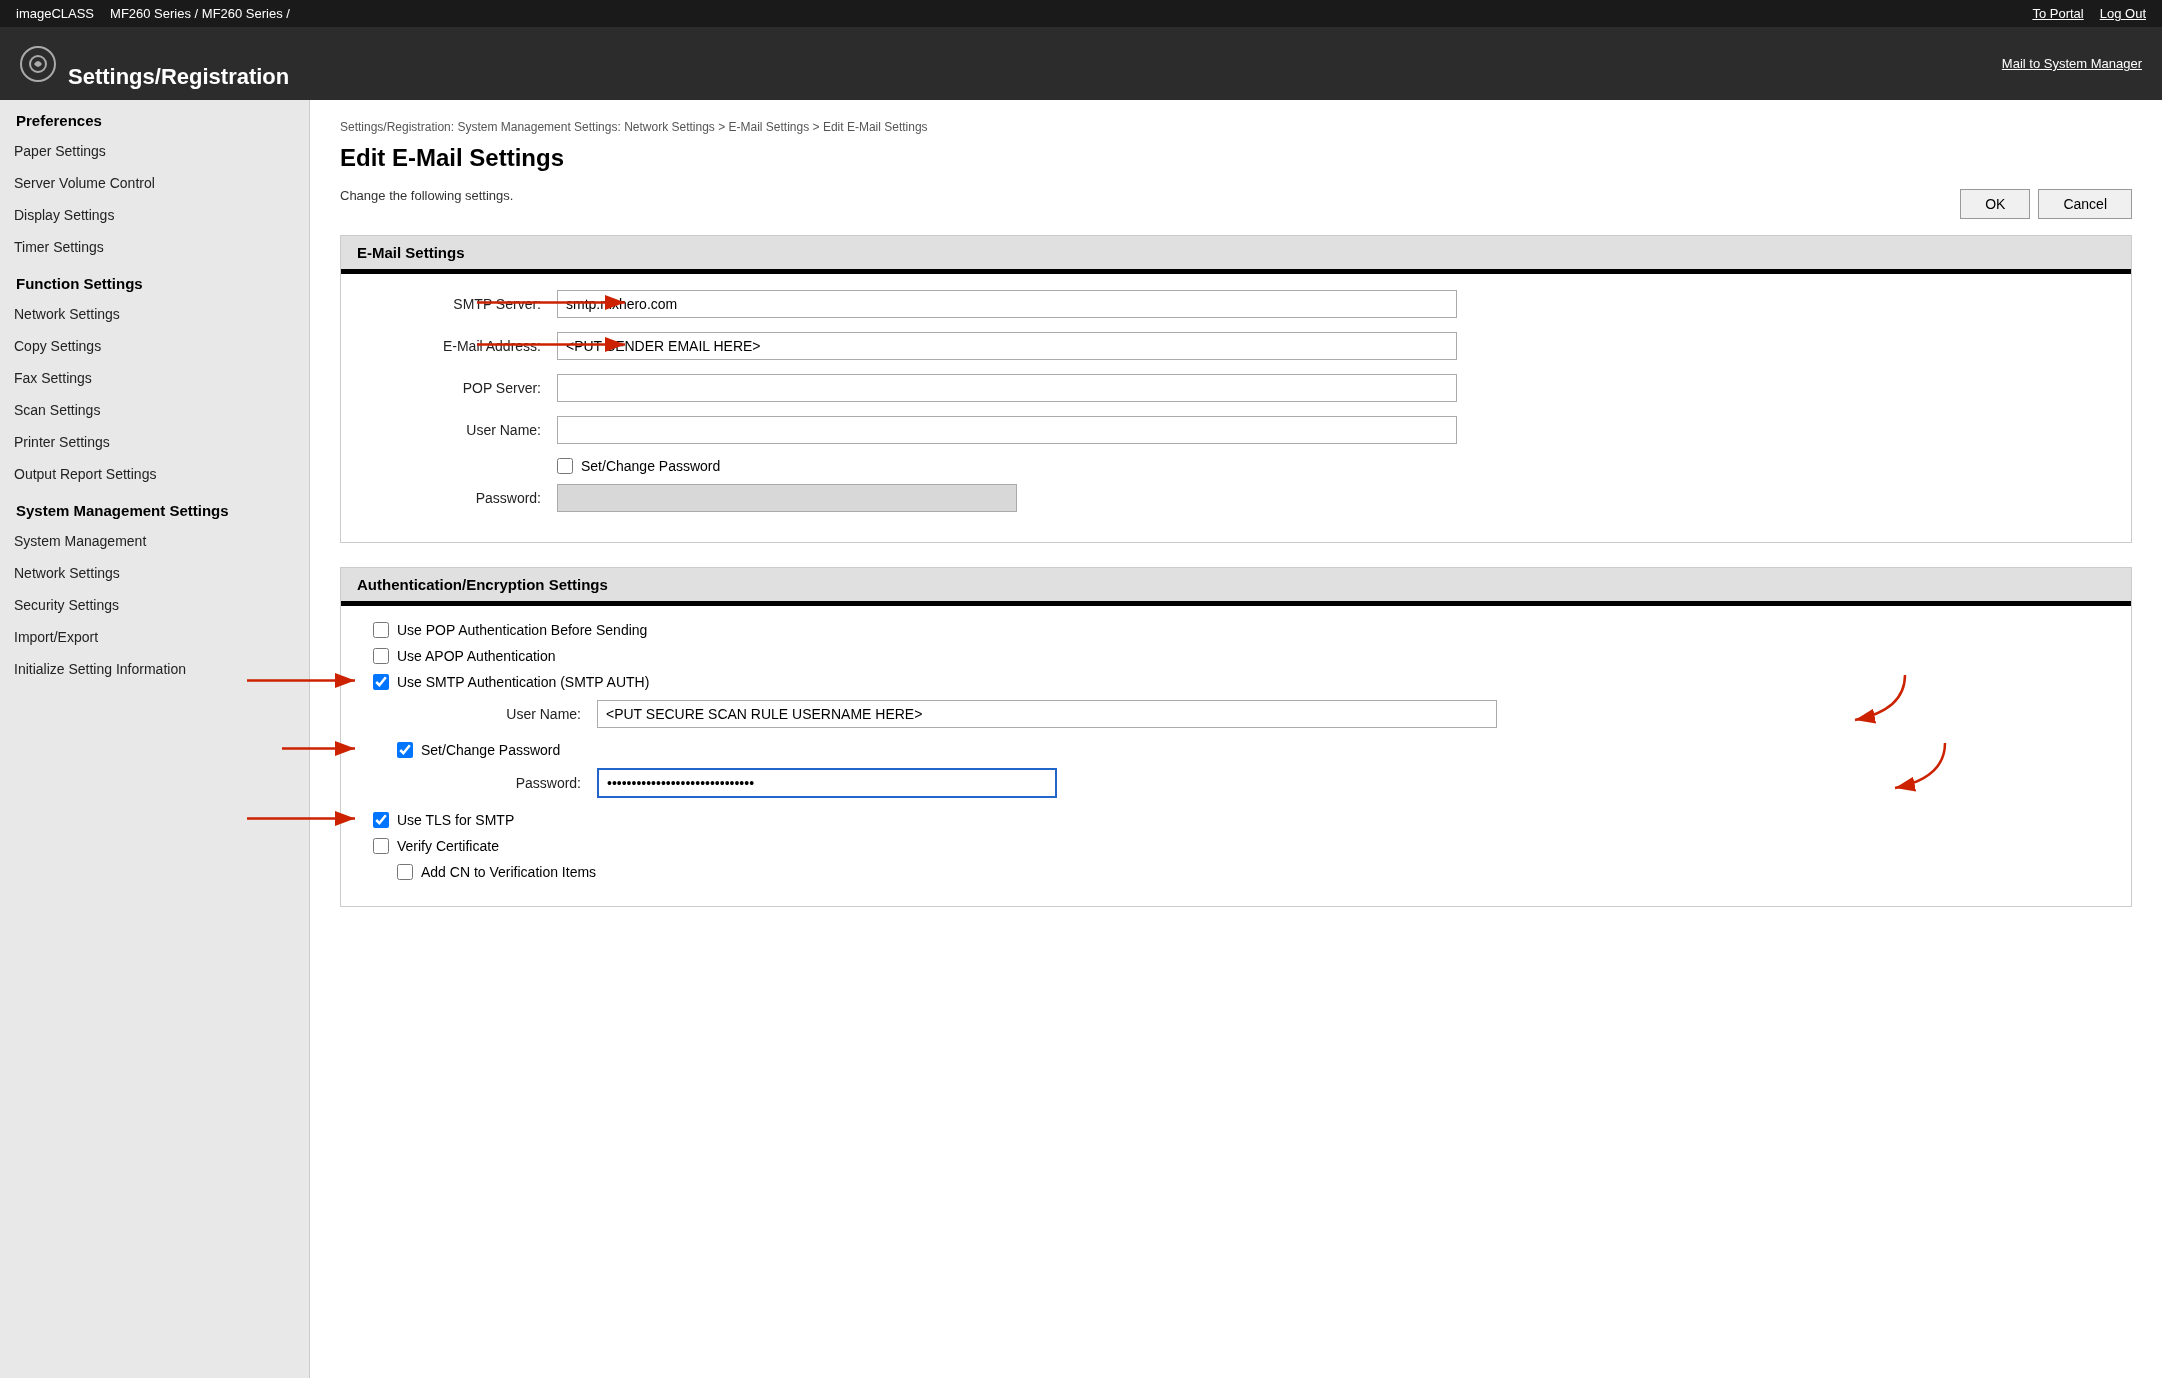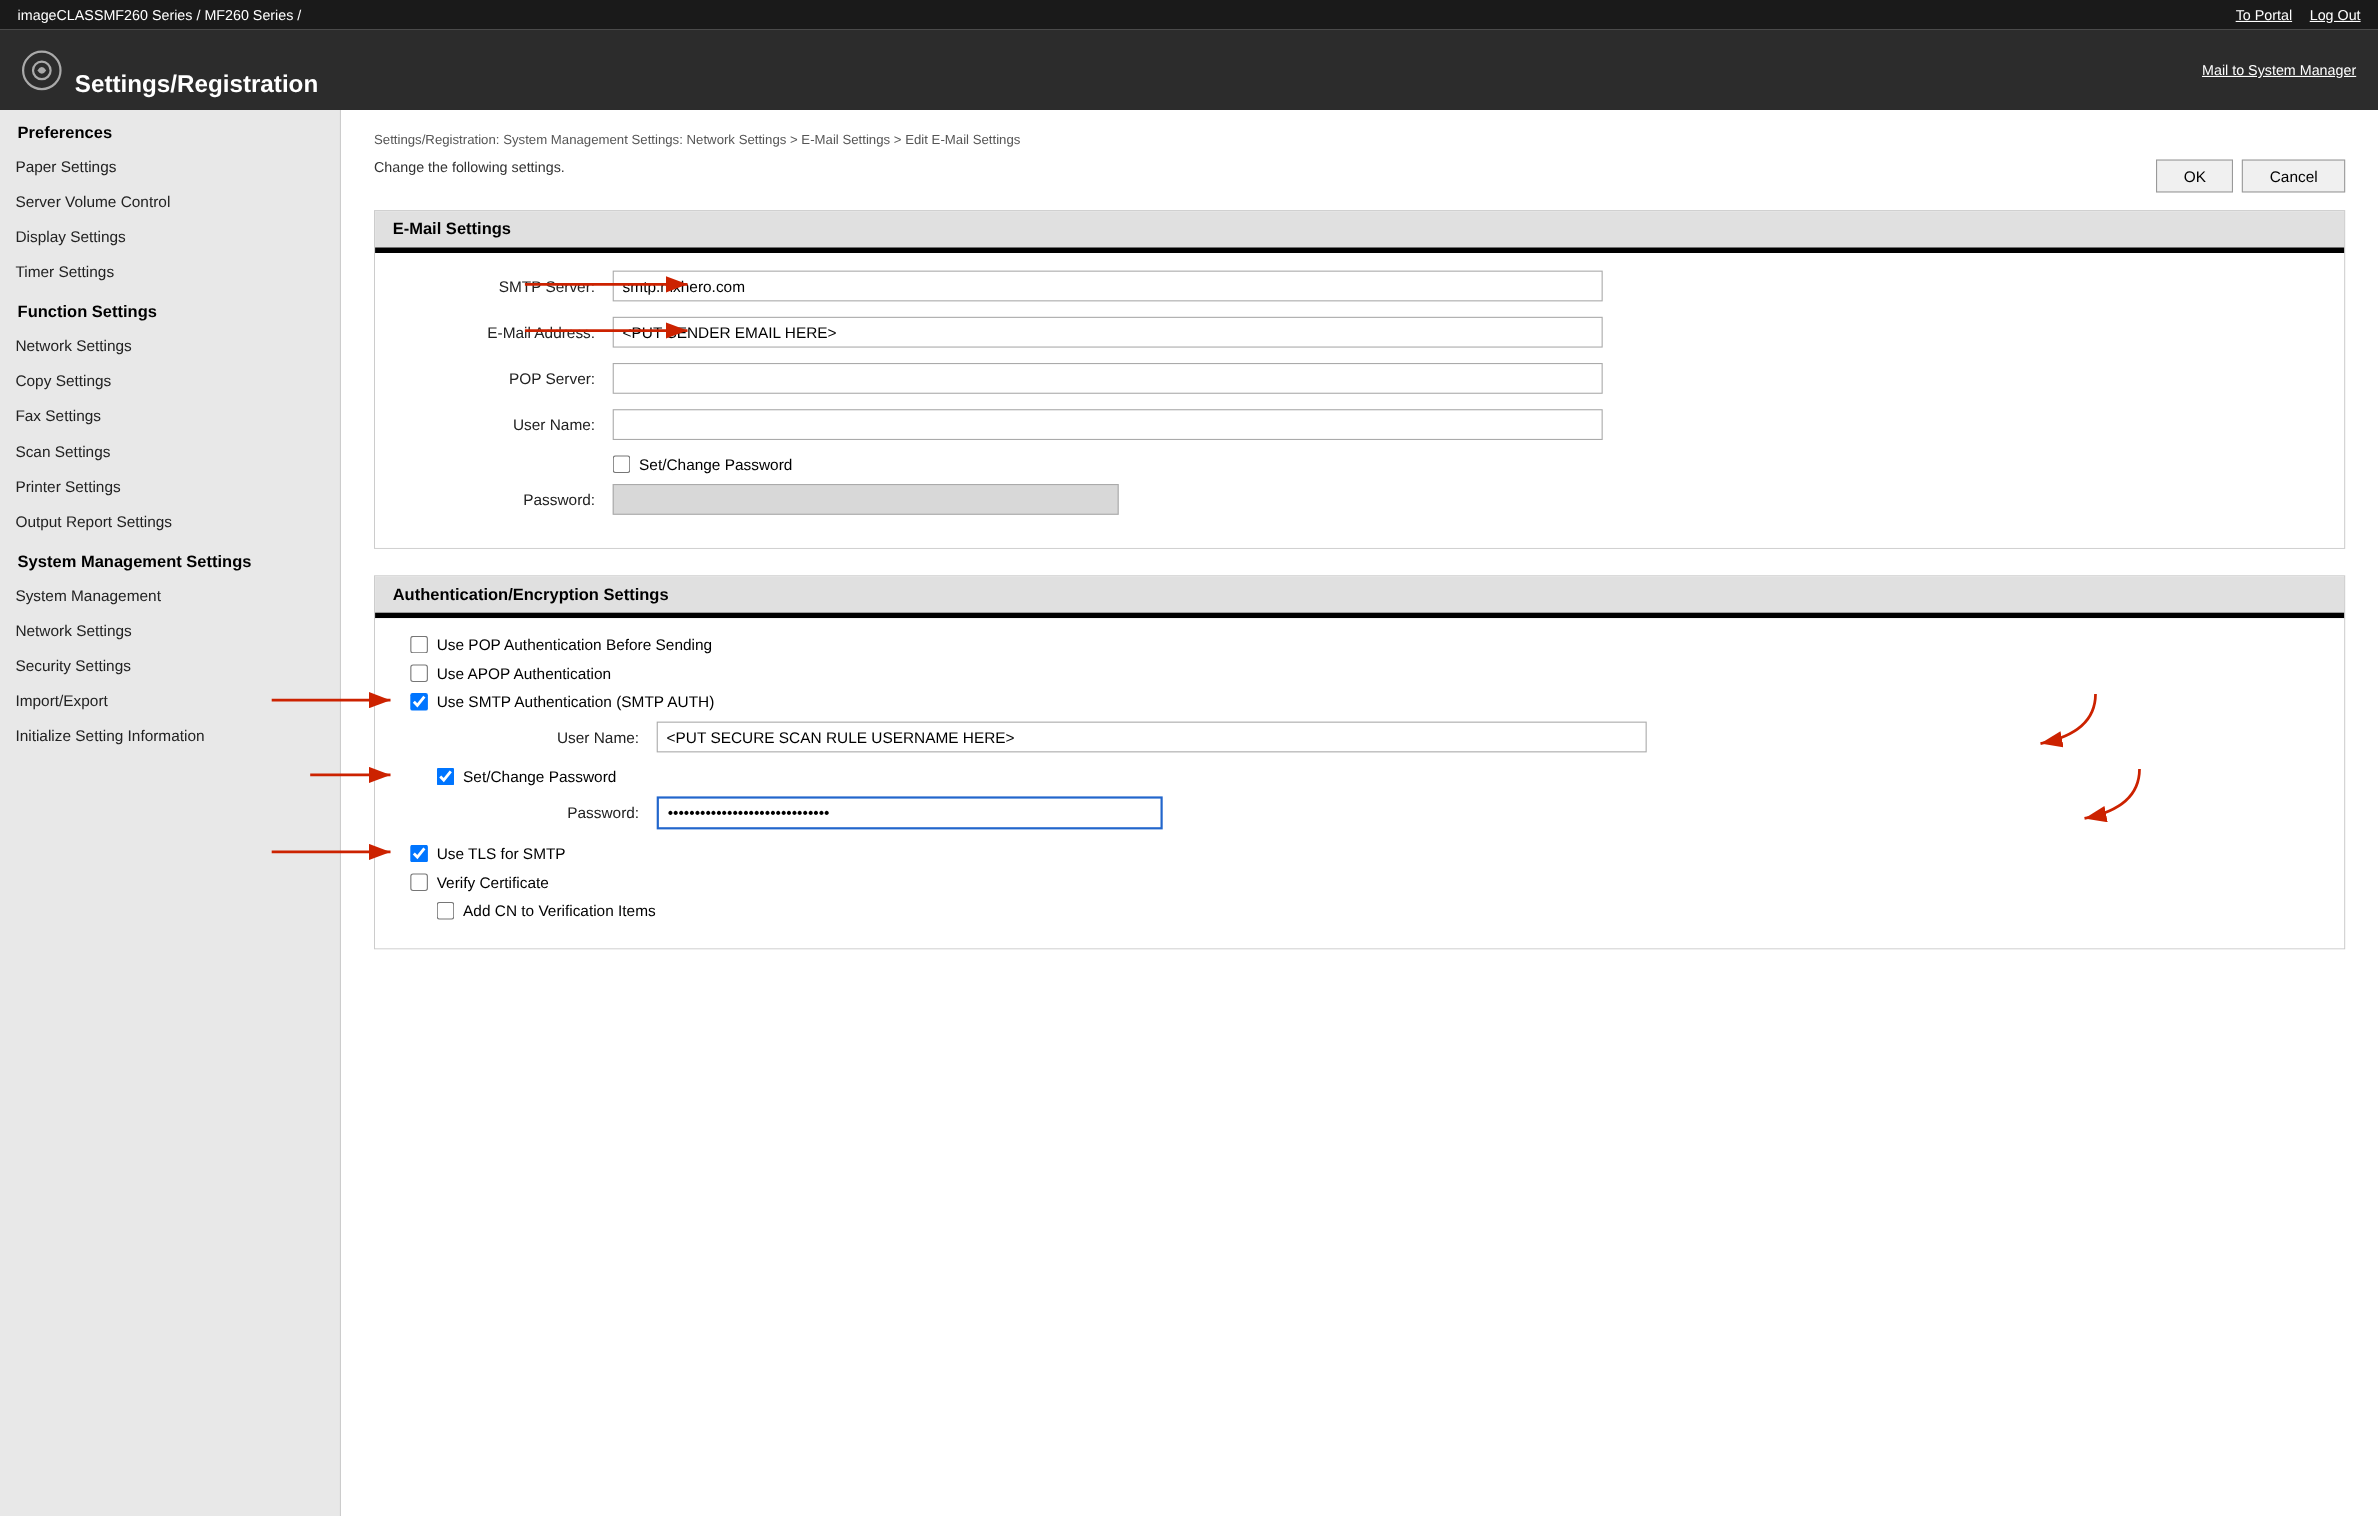--- a/index.html
+++ b/index.html
@@ -8,21 +8,21 @@
     
     .top-bar {
       background: #1a1a1a;
       color: #fff;
       display: flex;
       justify-content: space-between;
       align-items: center;
       padding: 6px 16px;
       font-size: 13px;
     }
-    .top-bar-left { display: flex; }
+    .top-bar-left { display: flex; gap: 16px; }
     .top-bar-right { display: flex; gap: 16px; }
     .top-bar a { color: #fff; text-decoration: underline; cursor: pointer; }
 
     
     .header {
       background: #2c2c2c;
       color: #fff;
       display: flex;
       justify-content: space-between;
       align-items: center;
@@ -209,20 +209,21 @@
     <div class="sidebar-item">Network Settings</div>
     <div class="sidebar-item">Security Settings</div>
     <div class="sidebar-item">Import/Export</div>
     <div class="sidebar-item">Initialize Setting Information</div>
   </div>
 
   <div class="main">
 
     <div class="clearfix">
       <div class="breadcrumb">Settings/Registration: System Management Settings: Network Settings &gt; E-Mail Settings &gt; Edit E-Mail Settings</div>
+      <div class="page-title">Edit E-Mail Settings</div>
       <div style="display:flex; justify-content:space-between; align-items:center; margin-bottom:16px;">
         <div class="subtitle">Change the following settings.</div>
         <div class="action-buttons" style="float:none; margin-top:0;">
           <button>OK</button>
           <button>Cancel</button>
         </div>
       </div>
     </div>
 
     <div class="settings-section">

